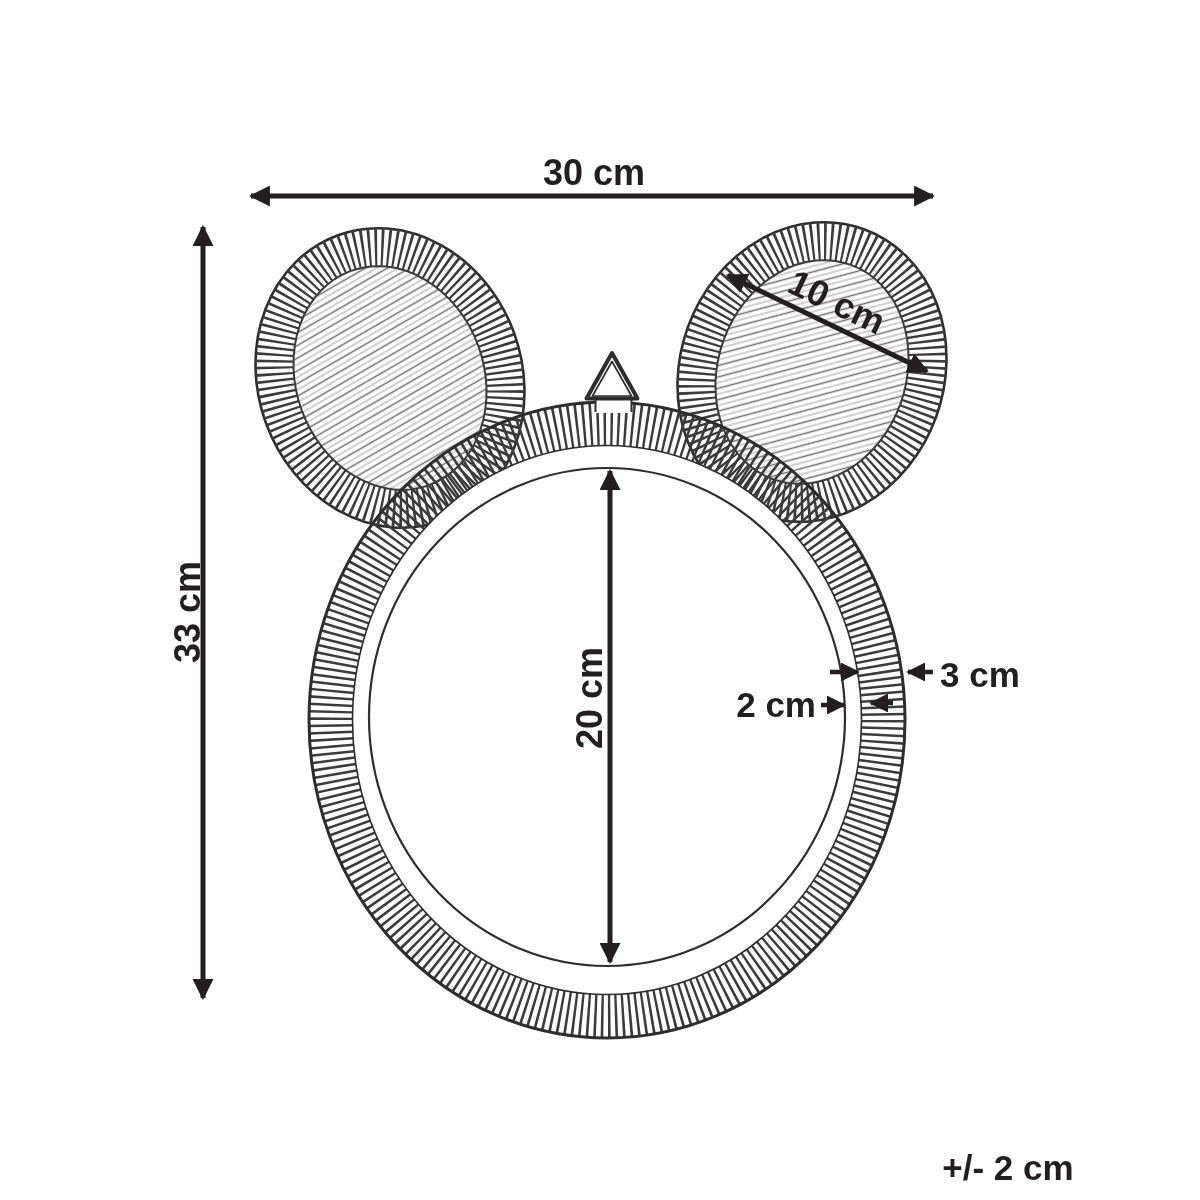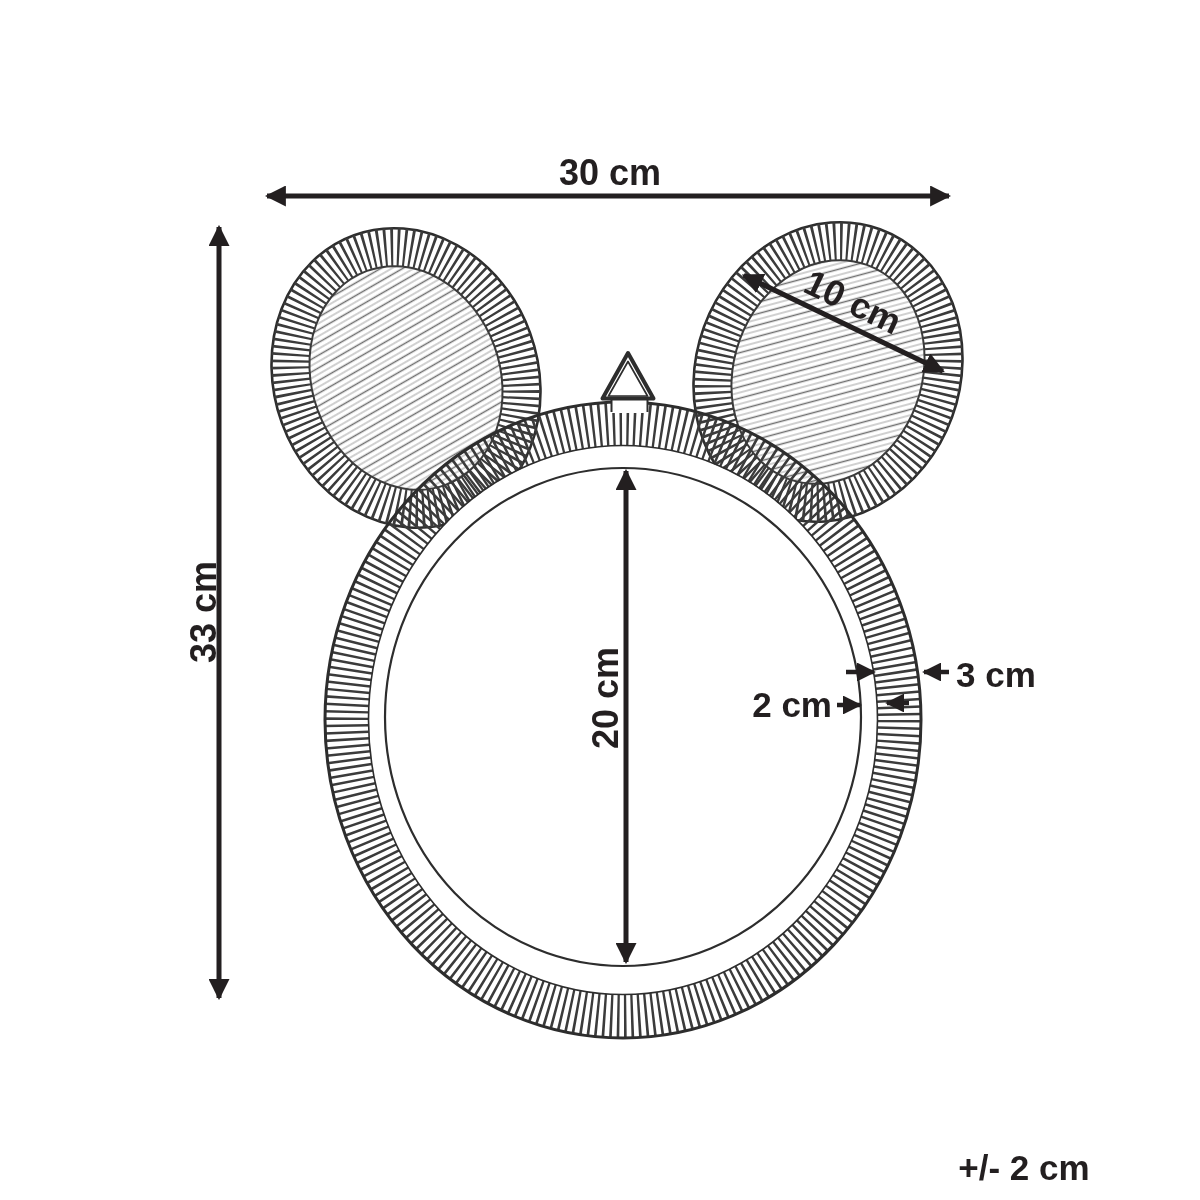--- a/index.html
+++ b/index.html
@@ -2,21 +2,20 @@
 <html><head>
 <meta charset="utf-8">
 <style>
   html, body { margin: 0; padding: 0; background: #ffffff; }
   .page {
     position: relative;
     width: 1088px;
     height: 1200px;
     background: #ffffff;
     overflow: hidden;
-    margin-left: 16px;
   }
   svg.diagram { position: absolute; left: 0; top: 0; }
   svg.diagram text {
     font-family: "Liberation Sans", sans-serif;
     font-weight: bold;
     fill: #231f20;
   }
   .dim-label-lg { font-size: 36px; }
   .dim-label-sm { font-size: 35px; }
 </style>

